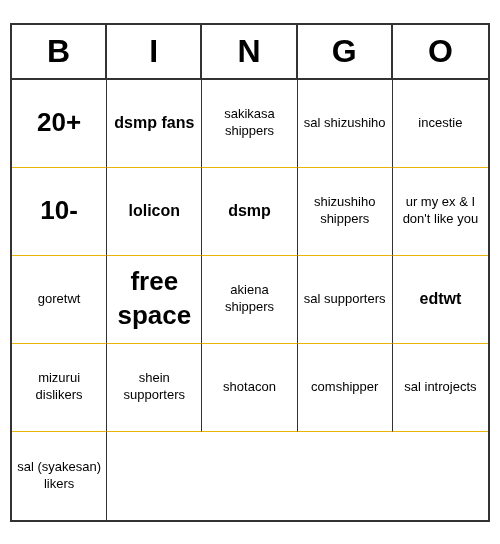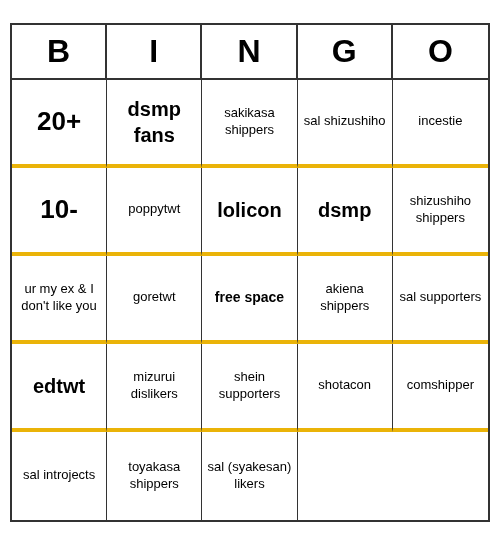--- a/index.html
+++ b/index.html
@@ -43,21 +43,21 @@
     }
 
     .bingo-grid {
       display: grid;
       grid-template-columns: repeat(5, 1fr);
       grid-template-rows: repeat(5, 1fr);
     }
 
     .bingo-cell {
       border-right: 1px solid #333;
-      border-bottom: 4px solid #eab308;
+      border-bottom: 1px solid #eab308;
       min-height: 88px;
       display: flex;
       align-items: center;
       justify-content: center;
       text-align: center;
       padding: 6px 4px;
       font-size: 13px;
       line-height: 1.3;
     }
 
@@ -68,26 +68,26 @@
     .bingo-cell:nth-child(n+21) {
       border-bottom: none;
     }
 
     .bingo-cell.large-text {
       font-size: 26px;
       font-weight: bold;
     }
 
     .bingo-cell.medium-text {
-      font-size: 20px;
+      font-size: 16px;
       font-weight: bold;
     }
 
     .bingo-cell.free-space {
-      font-size: 14px;
+      font-size: 26px;
       font-weight: bold;
     }
   </style>
 </head>
 <body>
 
 <div class="bingo-card">
   <div class="bingo-header">
   <div class="bingo-header-cell">B</div>
       <div class="bingo-header-cell">I</div>
@@ -95,31 +95,29 @@
       <div class="bingo-header-cell">G</div>
       <div class="bingo-header-cell">O</div>
     </div>
   <div class="bingo-grid">
   <div class="bingo-cell large-text">20+</div>
       <div class="bingo-cell medium-text">dsmp fans</div>
       <div class="bingo-cell">sakikasa shippers</div>
       <div class="bingo-cell">sal shizushiho</div>
       <div class="bingo-cell">incestie</div>
       <div class="bingo-cell large-text">10-</div>
-      <div class="bingo-cell">poppytwt</div>
       <div class="bingo-cell medium-text">lolicon</div>
       <div class="bingo-cell medium-text">dsmp</div>
       <div class="bingo-cell">shizushiho shippers</div>
       <div class="bingo-cell">ur my ex &amp; I don't like you</div>
       <div class="bingo-cell">goretwt</div>
       <div class="bingo-cell free-space">free space</div>
       <div class="bingo-cell">akiena shippers</div>
       <div class="bingo-cell">sal supporters</div>
       <div class="bingo-cell medium-text">edtwt</div>
       <div class="bingo-cell">mizurui dislikers</div>
       <div class="bingo-cell">shein supporters</div>
       <div class="bingo-cell">shotacon</div>
       <div class="bingo-cell">comshipper</div>
       <div class="bingo-cell">sal introjects</div>
-      <div class="bingo-cell">toyakasa shippers</div>
       <div class="bingo-cell">sal (syakesan) likers</div>
     </div>
 </div>
 
 </body></html>

